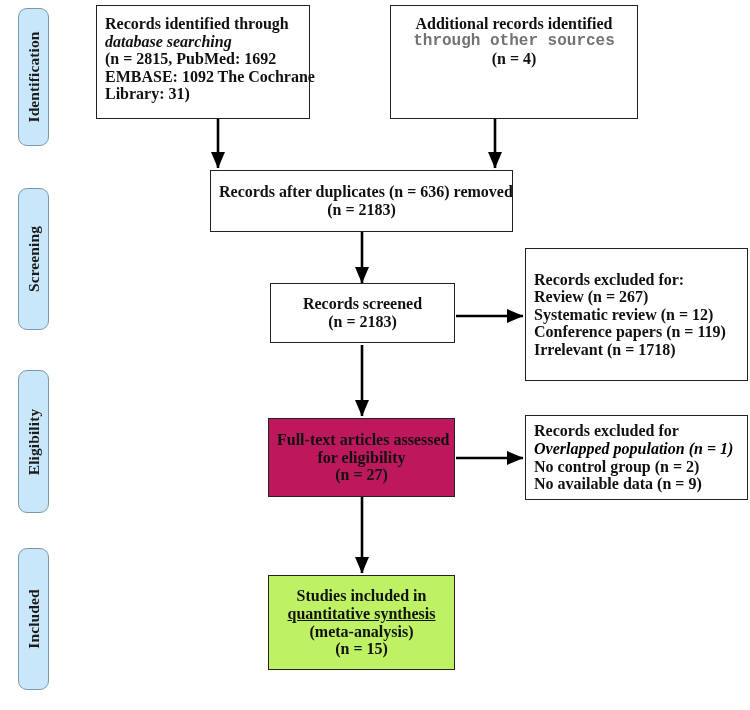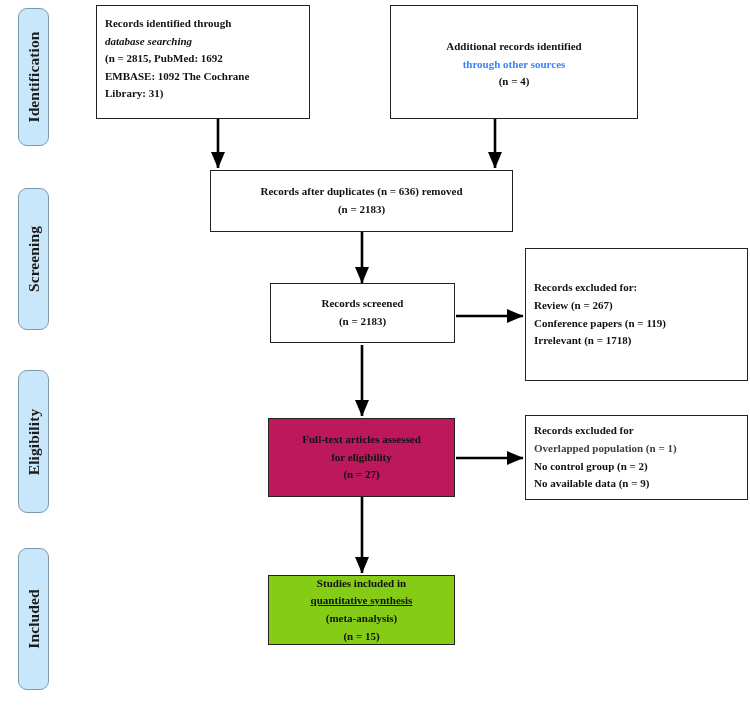--- a/index.html
+++ b/index.html
@@ -46,21 +46,21 @@
     border: 1.3px solid #222222;
     background: #ffffff;
     box-sizing: border-box;
     display: flex;
     flex-direction: column;
     justify-content: center;
     padding: 4px 8px;
   }
   .flow-box .line {
     font-weight: bold;
-    font-size: 11px;
+    font-size: 16px;
     line-height: 17.6px;
     color: #111111;
     white-space: nowrap;
   }
   .align-left .line { text-align: left; }
   .align-center .line { text-align: center; }
   .box-pad-top { justify-content: flex-start; padding-top: 9px; }
 </style>
 </head>
 <body>
@@ -98,49 +98,50 @@
   </div>
 
 <div id="box-layer">
     <div class="flow-box align-left box-pad-top" style="left: 96px; top: 5px; width: 214px; height: 114px; border-color: rgb(34, 34, 34); background: rgb(255, 255, 255);">
       <div class="line" style="color: rgb(17, 17, 17);">Records identified through</div>
       <div class="line" style="color: rgb(17, 17, 17); font-style: italic;">database searching</div>
       <div class="line" style="color: rgb(17, 17, 17);">(n = 2815, PubMed: 1692</div>
       <div class="line" style="color: rgb(17, 17, 17);">EMBASE: 1092 The Cochrane</div>
       <div class="line" style="color: rgb(17, 17, 17);">Library: 31)</div>
     </div>
-    <div class="flow-box align-center box-pad-top" style="left: 390px; top: 5px; width: 248px; height: 114px; border-color: rgb(34, 34, 34); background: rgb(255, 255, 255); justify-content: center;">
+    <div class="flow-box align-center box-pad-top" style="left: 390px; top: 5px; width: 248px; height: 114px; border-color: rgb(34, 34, 34); background: rgb(255, 255, 255);">
       <div class="line" style="color: rgb(17, 17, 17);">Additional records identified</div>
-      <div class="line" style="color: #3b82f6;">through other sources</div>
+      <div class="line" style="color: #737373; font-family: Liberation Mono, monospace;">through other sources</div>
       <div class="line" style="color: rgb(17, 17, 17);">(n = 4)</div>
     </div>
     <div class="flow-box align-center" style="left: 210px; top: 170px; width: 303px; height: 62px; border-color: rgb(34, 34, 34); background: rgb(255, 255, 255);">
       <div class="line" style="color: rgb(17, 17, 17);">Records after duplicates (n = 636) removed</div>
       <div class="line" style="color: rgb(17, 17, 17);">(n = 2183)</div>
     </div>
     <div class="flow-box align-center" style="left: 270px; top: 283px; width: 185px; height: 60px; border-color: rgb(34, 34, 34); background: rgb(255, 255, 255);">
       <div class="line" style="color: rgb(17, 17, 17);">Records screened</div>
       <div class="line" style="color: rgb(17, 17, 17);">(n = 2183)</div>
     </div>
     <div class="flow-box align-left" style="left: 525px; top: 248px; width: 223px; height: 133px; border-color: rgb(34, 34, 34); background: rgb(255, 255, 255);">
       <div class="line" style="color: rgb(17, 17, 17);">Records excluded for:</div>
       <div class="line" style="color: rgb(17, 17, 17);">Review (n = 267)</div>
+      <div class="line" style="color: rgb(17, 17, 17);">Systematic review (n = 12)</div>
       <div class="line" style="color: rgb(17, 17, 17);">Conference papers (n = 119)</div>
       <div class="line" style="color: rgb(17, 17, 17);">Irrelevant (n = 1718)</div>
     </div>
     <div class="flow-box align-center" style="left: 268px; top: 418px; width: 187px; height: 79px; border-color: rgb(34, 34, 34); background: #be185d;">
       <div class="line" style="color: rgb(17, 17, 17);">Full-text articles assessed</div>
       <div class="line" style="color: rgb(17, 17, 17);">for eligibility</div>
       <div class="line" style="color: rgb(17, 17, 17);">(n = 27)</div>
     </div>
     <div class="flow-box align-left" style="left: 525px; top: 415px; width: 223px; height: 85px; border-color: rgb(34, 34, 34); background: rgb(255, 255, 255);">
       <div class="line" style="color: rgb(17, 17, 17);">Records excluded for</div>
-      <div class="line" style="color: #404040;">Overlapped population (n = 1)</div>
+      <div class="line" style="color: #000000; font-style: italic;">Overlapped population (n = 1)</div>
       <div class="line" style="color: rgb(17, 17, 17);">No control group (n = 2)</div>
       <div class="line" style="color: rgb(17, 17, 17);">No available data (n = 9)</div>
     </div>
-    <div class="flow-box align-center" style="left: 268px; top: 575px; width: 187px; height: 70px; border-color: rgb(34, 34, 34); background: #84cc16;">
+    <div class="flow-box align-center" style="left: 268px; top: 575px; width: 187px; height: 95px; border-color: rgb(34, 34, 34); background: #bef264;">
       <div class="line" style="color: rgb(17, 17, 17);">Studies included in</div>
       <div class="line" style="color: rgb(17, 17, 17); text-decoration: underline;">quantitative synthesis</div>
       <div class="line" style="color: rgb(17, 17, 17);">(meta-analysis)</div>
       <div class="line" style="color: rgb(17, 17, 17);">(n = 15)</div>
     </div>
   </div>
 
 </body></html>

